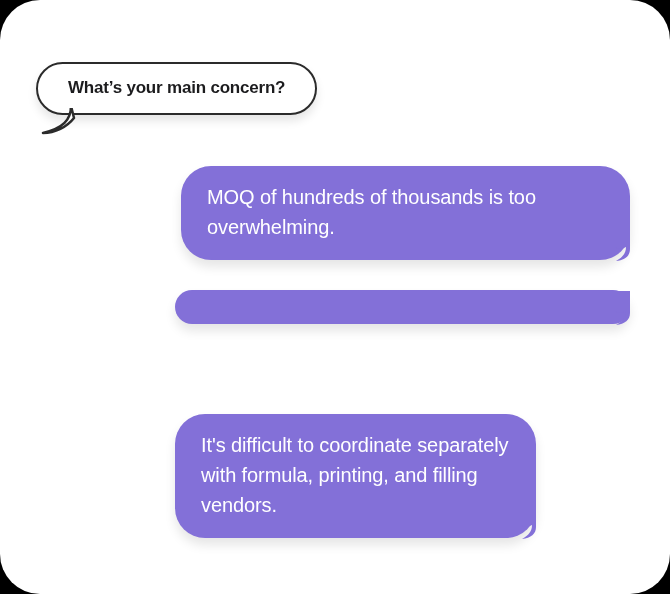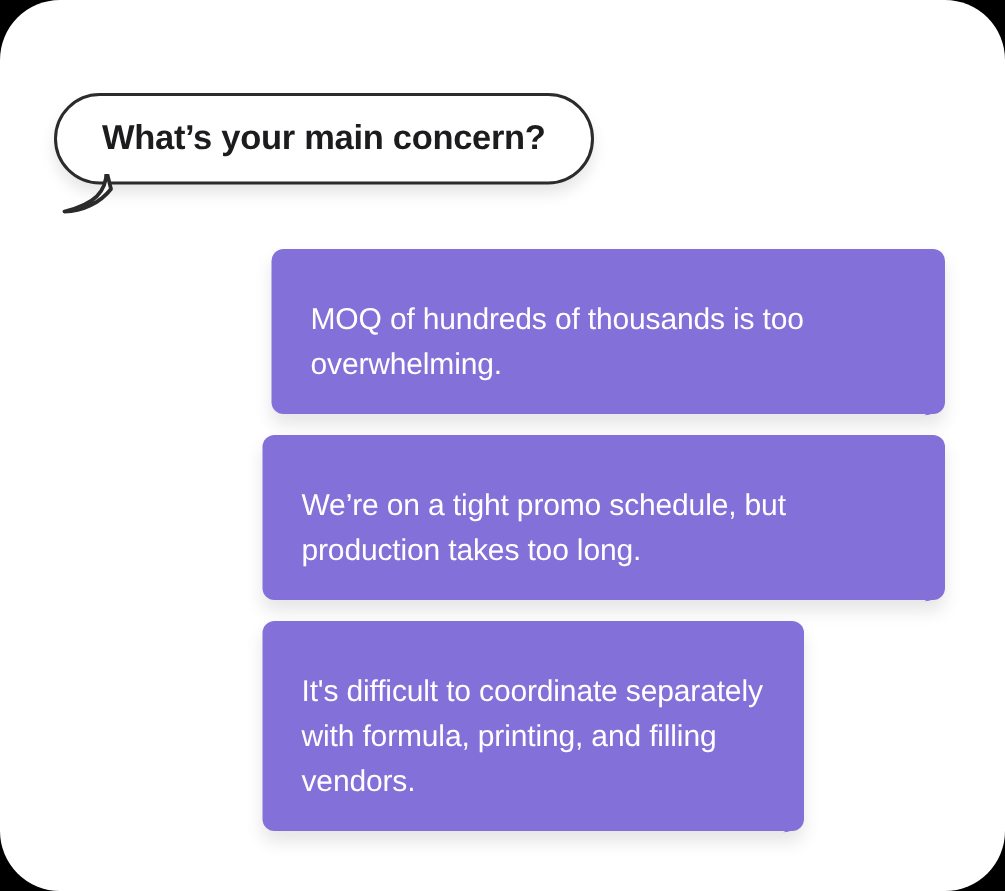--- a/index.html
+++ b/index.html
@@ -33,21 +33,21 @@
   .question-bubble {
     position: relative;
     display: inline-block;
     background: #ffffff;
     border: 2.5px solid #2b2b2b;
     border-radius: 40px;
     padding: 14px 30px 15px 30px;
     box-shadow: 0 6px 10px rgba(0,0,0,0.10);
   }
   .question-text {
-    font-size: 23px;
+    font-size: 17px;
     font-weight: bold;
     color: #1c1c1e;
     letter-spacing: -0.2px;
     white-space: nowrap;
     line-height: 1.2;
   }
   
   .q-tail {
     position: absolute;
     left: 3px;
@@ -60,23 +60,23 @@
   
   .answers {
     position: absolute;
     left: 0;
     top: 0;
     width: 670px;
   }
   .answer-bubble {
     position: absolute;
     background: #8370d8;
-    border-radius: 8px;
+    border-radius: 30px;
     box-sizing: border-box;
-    padding: 32px 26px 18px 26px;
+    padding: 16px 26px 18px 26px;
     box-shadow: 0 7px 11px rgba(0,0,0,0.10);
   }
   .answer-text {
     font-size: 20px;
     font-weight: 500;
     color: #ffffff;
     line-height: 30px;
     letter-spacing: -0.1px;
   }
   
@@ -115,21 +115,20 @@
     <div class="answer-bubble" id="bubble-0">
       <div class="answer-text">MOQ of hundreds of thousands is too overwhelming.</div>
       <span class="a-tail">
         <svg width="30" height="34" viewBox="0 0 30 34" fill="none">
           <path d="M0 0 H16 V22 C16 29, 11 33, 2 34 C9 30, 12 26, 12 20 C8 22, 4 22, 0 20 Z" fill="#8370d8"></path>
         </svg>
       </span>
     </div>
 
     <div class="answer-bubble" id="bubble-1">
-      <div class="answer-text">We’re on a tight promo schedule, but production takes too long.</div>
       <span class="a-tail">
         <svg width="30" height="34" viewBox="0 0 30 34" fill="none">
           <path d="M0 0 H16 V22 C16 29, 11 33, 2 34 C9 30, 12 26, 12 20 C8 22, 4 22, 0 20 Z" fill="#8370d8"></path>
         </svg>
       </span>
     </div>
 
     <div class="answer-bubble" id="bubble-2">
       <div class="answer-text">It's difficult to coordinate separately with formula, printing, and filling vendors.</div>
       <span class="a-tail">

